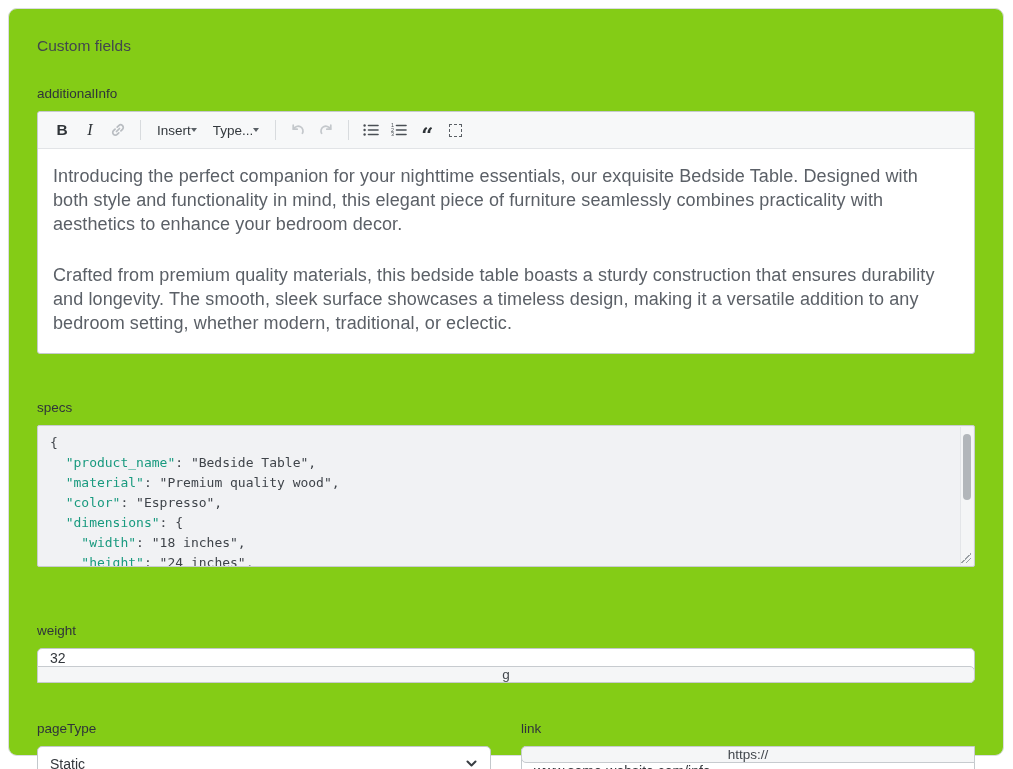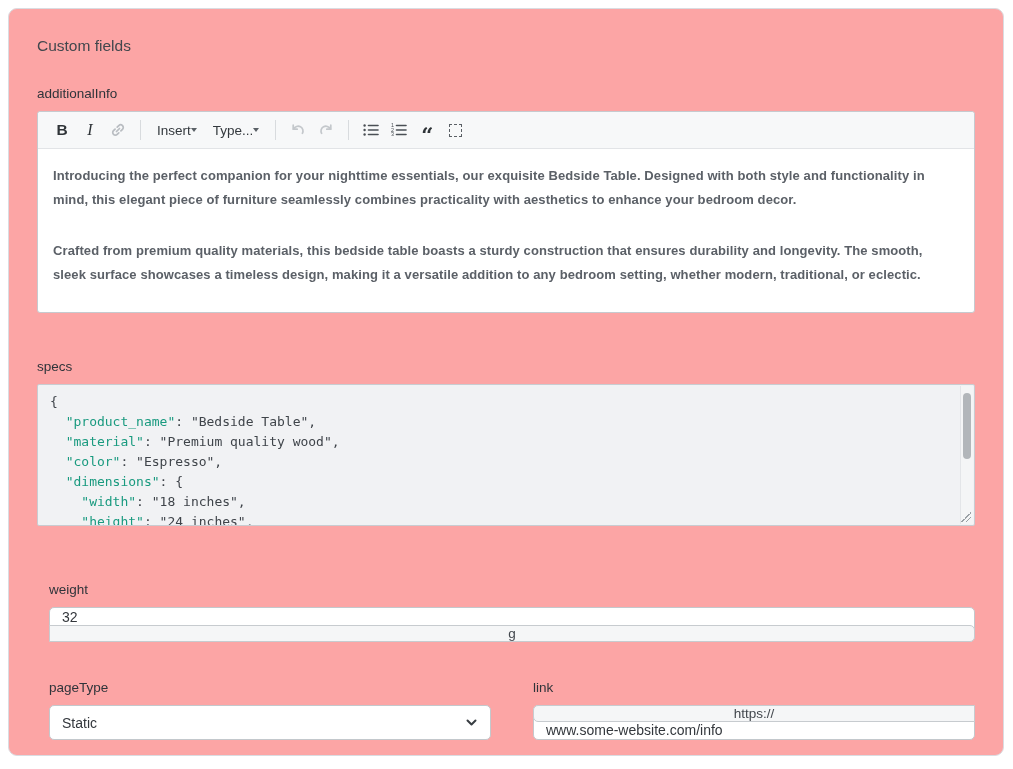--- a/index.html
+++ b/index.html
@@ -1,19 +1,19 @@
 <!DOCTYPE html>
 <html><head>
 <meta charset="utf-8">
 <style>
   * { box-sizing: border-box; margin: 0; padding: 0; }
   html,body { width:1013px; height:769px; background:#ffffff; font-family:"Liberation Sans", sans-serif; }
   .panel {
     position:absolute; left:8px; top:8px; width:996px; height:748px;
-    background:#fca5a5; border:1px solid #dadce1; border-radius:9px;
+    background:#84cc16; border:1px solid #dadce1; border-radius:9px;
     padding:28px 28px 25px 28px;
   }
   .panel-title { font-size:15.5px; font-weight:400; color:#42474d; margin-bottom:31px; }
   .field-label { display:block; font-size:13.5px; color:#2f343a; margin-bottom:10px; }
 
   
   .editor { border:1px solid #c6cacf; border-radius:3px; background:#ffffff; margin-bottom:46px; }
   .toolbar {
     display:flex; align-items:center; height:37px; background:#f7f8f9;
     border-bottom:1px solid #e2e4e7; border-radius:3px 3px 0 0; padding:0 10px;
@@ -28,21 +28,21 @@
   .tb-dd {
     background:none; border:none; display:flex; align-items:center; 
     height:28px; padding:0 8px; font-size:13.5px; color:#33383d; cursor:pointer;
     font-family:"Liberation Sans", sans-serif;
   }
   .caret { width:0; height:0; border-left:3.5px solid transparent; border-right:3.5px solid transparent; border-top:4px solid #5a6066; }
   .tb-sep { width:1px; height:20px; background:#d8dbde; margin:0 8px; }
   .tb-quote { font-family:"DejaVu Serif", serif; font-weight:700; font-size:21px; line-height:10px; padding-top:10px; color:#2f3438; }
   .dashed-box { width:13px; height:13px; border:1.5px dashed #5a5f65; }
   .editor-content { padding:15px 16px 18px 15px; border-radius:0 0 3px 3px; min-height:163px; }
-  .editor-content p { font-size:13px; line-height:24px; color:#5b6067; letter-spacing:.1px;font-weight:bold; }
+  .editor-content p { font-size:18px; line-height:24px; color:#5b6067; letter-spacing:.1px; }
   .editor-content p + p { margin-top:27px; }
 
   
   .code-area {
     position:relative; height:142px; background:#f1f2f4; border:1px solid #c9ccd1;
     border-radius:2px; overflow:hidden; margin-bottom:56px;
   }
   .code-pre {
     font-family:"DejaVu Sans Mono", monospace; font-size:13px; line-height:20px;
     color:#3f444a; padding:7px 24px 0 12px; white-space:pre;
@@ -52,21 +52,21 @@
   .code-scrollbar { position:absolute; top:1px; right:1px; bottom:1px; width:13px; background:#f4f5f6; border-left:1px solid #e3e5e8; }
   .code-thumb { position:absolute; top:7px; left:2px; width:8px; height:66px; background:#b2b6ba; border-radius:4px; }
   .resize-handle { position:absolute; right:2px; bottom:2px; width:10px; height:10px;
     background:
       linear-gradient(135deg, transparent 0 50%, #9aa0a5 50% 56%, transparent 56% 72%, #9aa0a5 72% 78%, transparent 78%);
   }
 
   
   .row { display:flex; gap:30px; }
   .row + .row { margin-top:38px; }
-  .col { flex:1 1 0;margin-left:12px; }
+  .col { flex:1 1 0; }
   .input-group { position:relative; display:flex; height:35px; border:1px solid #c3c8cc; border-radius:5px; background:#ffffff;flex-direction:column; }
   .input-group input {
     flex:1 1 auto; min-width:0; border:none; outline:none; background:transparent;
     padding:0 12px; font-size:14px; color:#33373c; font-family:"Liberation Sans", sans-serif;
   }
   .addon {
     display:flex; align-items:center; justify-content:center;
     background:#f5f6f7; border:1px solid #c7cbcf; color:#42474d; font-size:13.5px;
     margin:-1px; z-index:1;
   }

